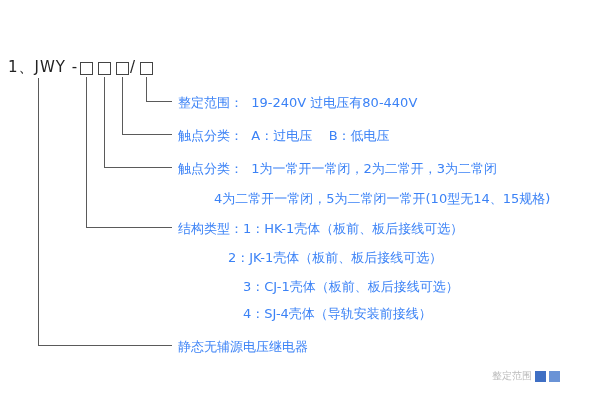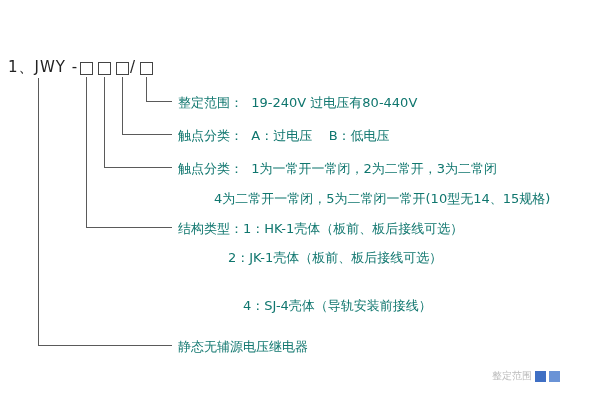--- a/index.html
+++ b/index.html
@@ -35,21 +35,21 @@
     left: 130px;
     top: 58px;
     font-size: 15px;
     color: #222222;
   }
   .vline { position: absolute; width: 1px; background: #5a5a5a; }
   .hline { position: absolute; height: 1px; background: #5a5a5a; }
   .label {
     position: absolute;
     font-size: 13px;
-    color: #0f766e;
+    color: #3b82f6;
     white-space: pre;
   }
   .watermark {
     position: absolute;
     left: 492px;
     top: 369px;
     display: flex;
     align-items: center;
     gap: 3px;
   }
@@ -79,21 +79,22 @@
 
   <div class="vline" style="left:104px; top:77px;  height:90px;"></div>
   <div class="hline" style="left:104px; top:167px; width:68px;"></div>
   <div class="label" style="left:178px; top:160px;">触点分类：  1为一常开一常闭，2为二常开，3为二常闭</div>
   <div class="label" style="left:214px; top:190px;text-align:center;">4为二常开一常闭，5为二常闭一常开(10型无14、15规格)</div>
 
   <div class="vline" style="left:86px; top:77px;  height:150px;"></div>
   <div class="hline" style="left:86px; top:227px; width:86px;"></div>
   <div class="label" style="left:178px; top:220px;">结构类型：1：HK-1壳体（板前、板后接线可选）</div>
   <div class="label" style="left:228px; top:249px;">2：JK-1壳体（板前、板后接线可选）</div>
-  <div class="label" style="left:243px; top:297px;text-align:right;">4：SJ-4壳体（导轨安装前接线）</div>
+  <div class="label" style="left:243px; top:278px;">3：CJ-1壳体（板前、板后接线可选）</div>
+  <div class="label" style="left:243px; top:305px;text-align:right;">4：SJ-4壳体（导轨安装前接线）</div>
 
   <div class="vline" style="left:38px; top:78px;  height:267px;"></div>
   <div class="hline" style="left:38px; top:345px; width:134px;"></div>
   <div class="label" style="left:178px; top:338px;text-align:center;">静态无辅源电压继电器</div>
 
   <div class="watermark">
     <span class="wm-text">整定范围</span>
     <span class="wm-sq"></span>
     <span class="wm-sq wm-sq2"></span>
   </div>

